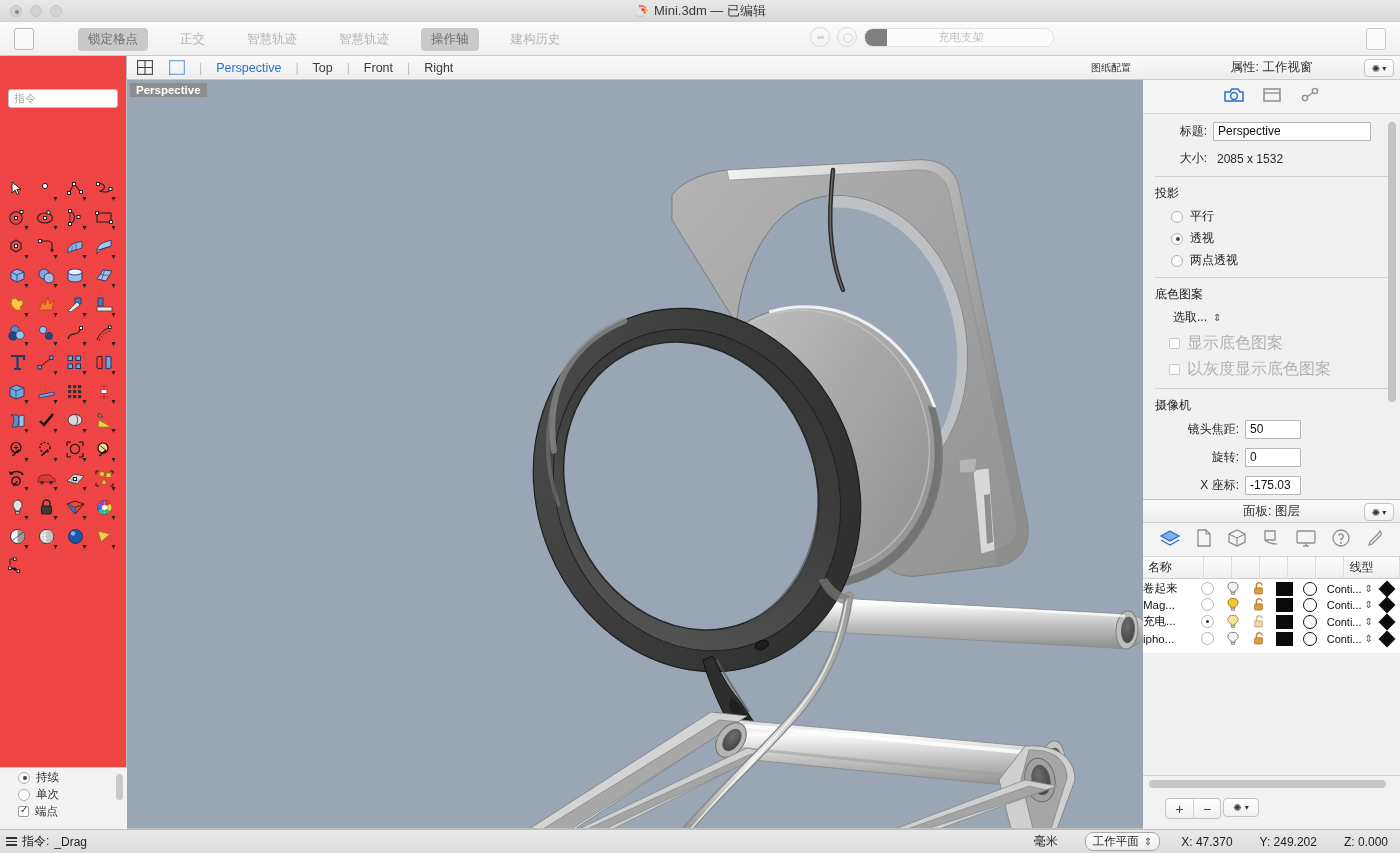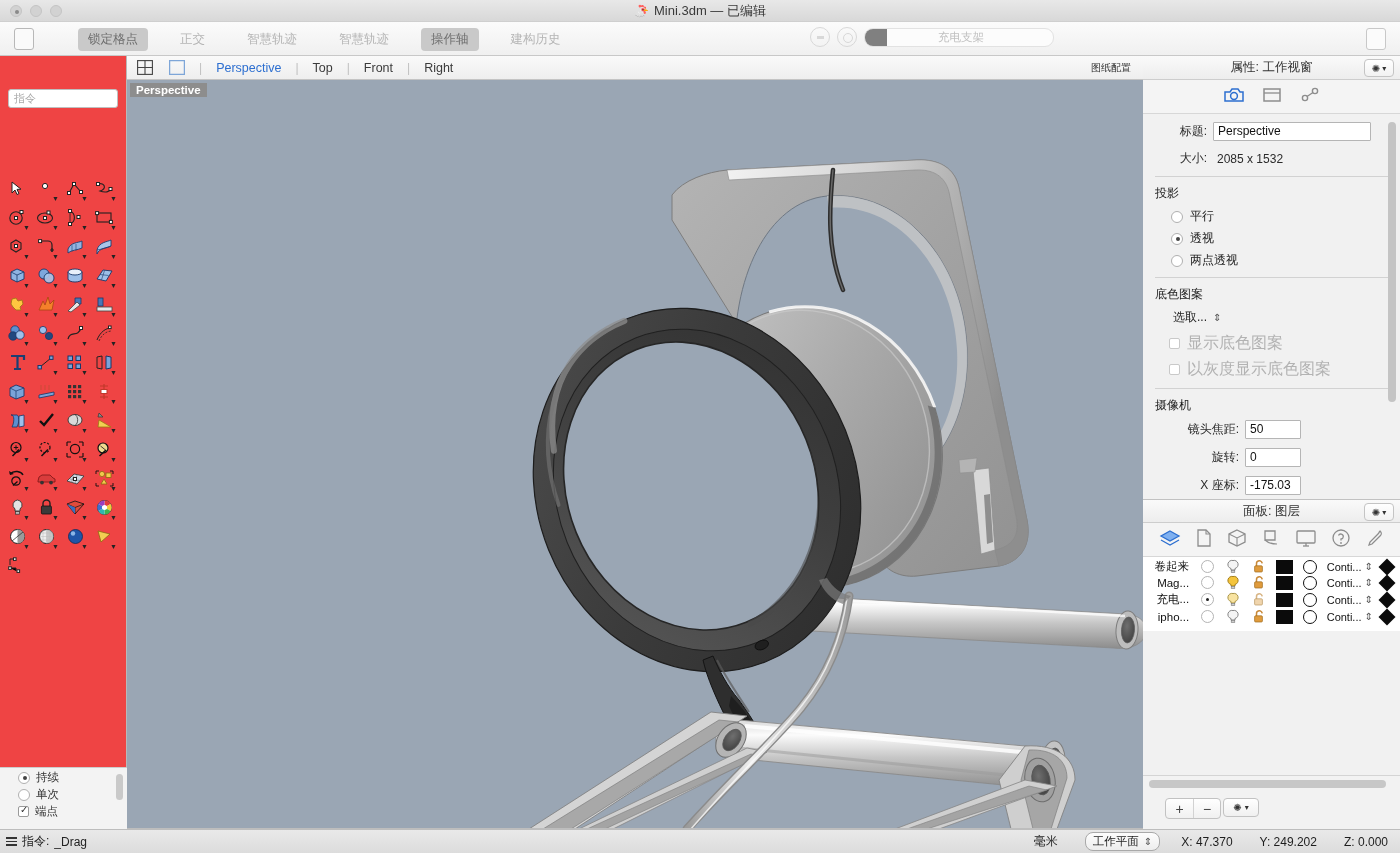--- a/index.html
+++ b/index.html
@@ -163,21 +163,21 @@
   .stepper { font-size: 10px; color: #555; line-height: 1; }
   .pscroll { position: absolute; right: 4px; top: 8px; width: 8px; height: 280px; border-radius: 4px; background: #c4c4c4; }
 
   
   .layers-head {
     display: flex; height: 22px; align-items: center; font-size: 12px; color: #2b2b2b;
     background: linear-gradient(#fbfbfb,#efefef); border-bottom: 1px solid #cfcfcf;
   }
   .lh { border-right: 1px solid #dcdcdc; height: 22px; display: flex; align-items: center; padding-left: 5px; }
   .lrow { display: flex; align-items: center; height: 17px; font-size: 11.5px; color: #111; }
-  .lname { width: 62px; text-align: right; padding-right: 6px; white-space: nowrap; overflow: hidden; }
+  .lname { width: 62px; text-align: left; padding-right: 6px; white-space: nowrap; overflow: hidden; }
   .lcell { width: 31px; display: flex; align-items: center; justify-content: center; }
   .swatch-b { width: 17px; height: 14px; background: #0b0b0b; }
   .circle-o { width: 14px; height: 14px; border-radius: 50%; border: 1.4px solid #111; }
   .radio-s { width: 13px; height: 13px; border-radius: 50%; border: 1px solid #b4b4b4; background:#fff; position: relative; }
   .radio-s.on::after { content:""; position:absolute; left:4px; top:4px; width:3px; height:3px; border-radius:50%; background:#222; }
   .diamond { width: 12px; height: 12px; background: #0b0b0b; transform: rotate(45deg); }
   .lt-text { font-size: 11px; color: #111; display:flex; align-items:center; gap:3px; }
 
   .layers-foot {
     position: absolute; left: 0; bottom: 0; width: 257px; height: 54px;
@@ -1017,20 +1017,29 @@
             <circle cx="10" cy="15" r="0.9" fill="#8d8d8d"></circle>
           </svg>
       </span>
       <span>
         <svg width="20" height="20" viewBox="0 0 20 20">
             <path d="M15 3 C17 5, 17 6, 15 8 L7 16 L4 17 L5 14 L13 6 C15 4, 14 3.5, 15 3 Z" fill="none" stroke="#8d8d8d" stroke-width="1.3"></path>
           </svg>
       </span>
     </div>
 
+    <div class="layers-head">
+      <span class="lh" style="width:68px">名称</span>
+      <span class="lh" style="width:31px"></span>
+      <span class="lh" style="width:31px"></span>
+      <span class="lh" style="width:31px"></span>
+      <span class="lh" style="width:31px"></span>
+      <span class="lh" style="width:31px"></span>
+      <span class="lh" style="width:62px">线型</span>
+    </div>
 
     <div style="background:#fff; height:74px; overflow:hidden">
 
       <div class="lrow" style="padding-top:2px">
         <span class="lname">卷起来</span>
         <span class="lcell">
             <span class="radio-s"></span>
           </span>
         <span class="lcell">
           <svg width="14" height="15" viewBox="0 0 14 15">

